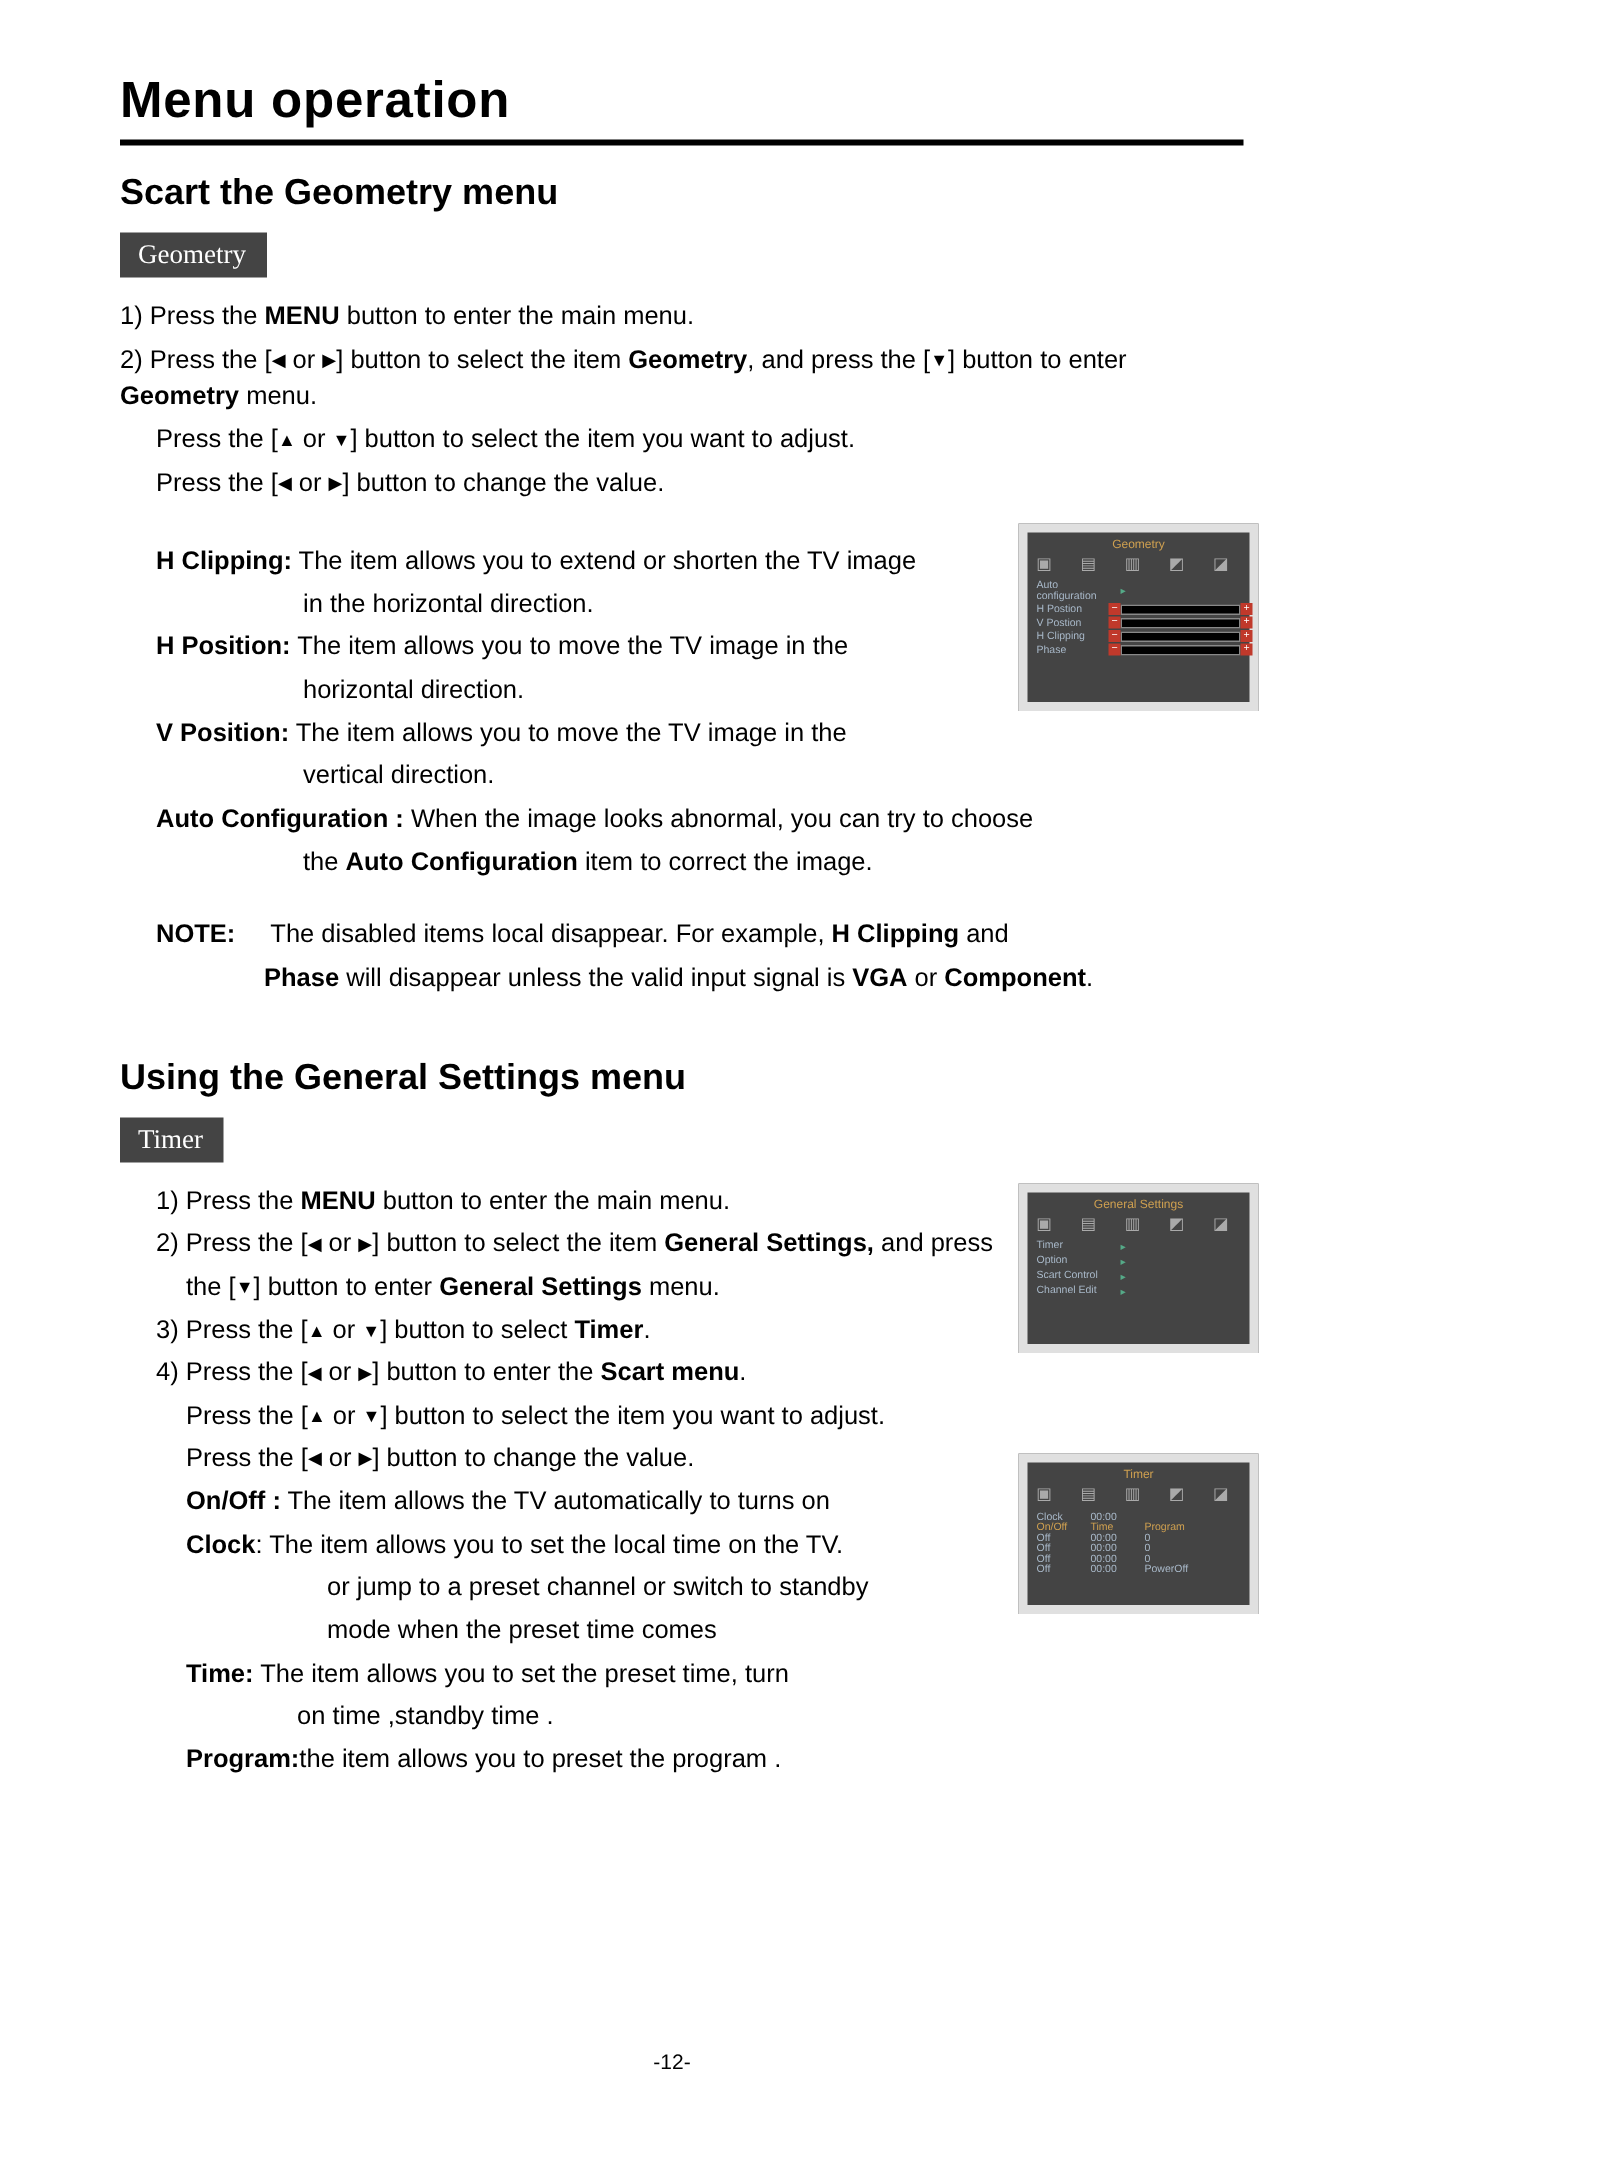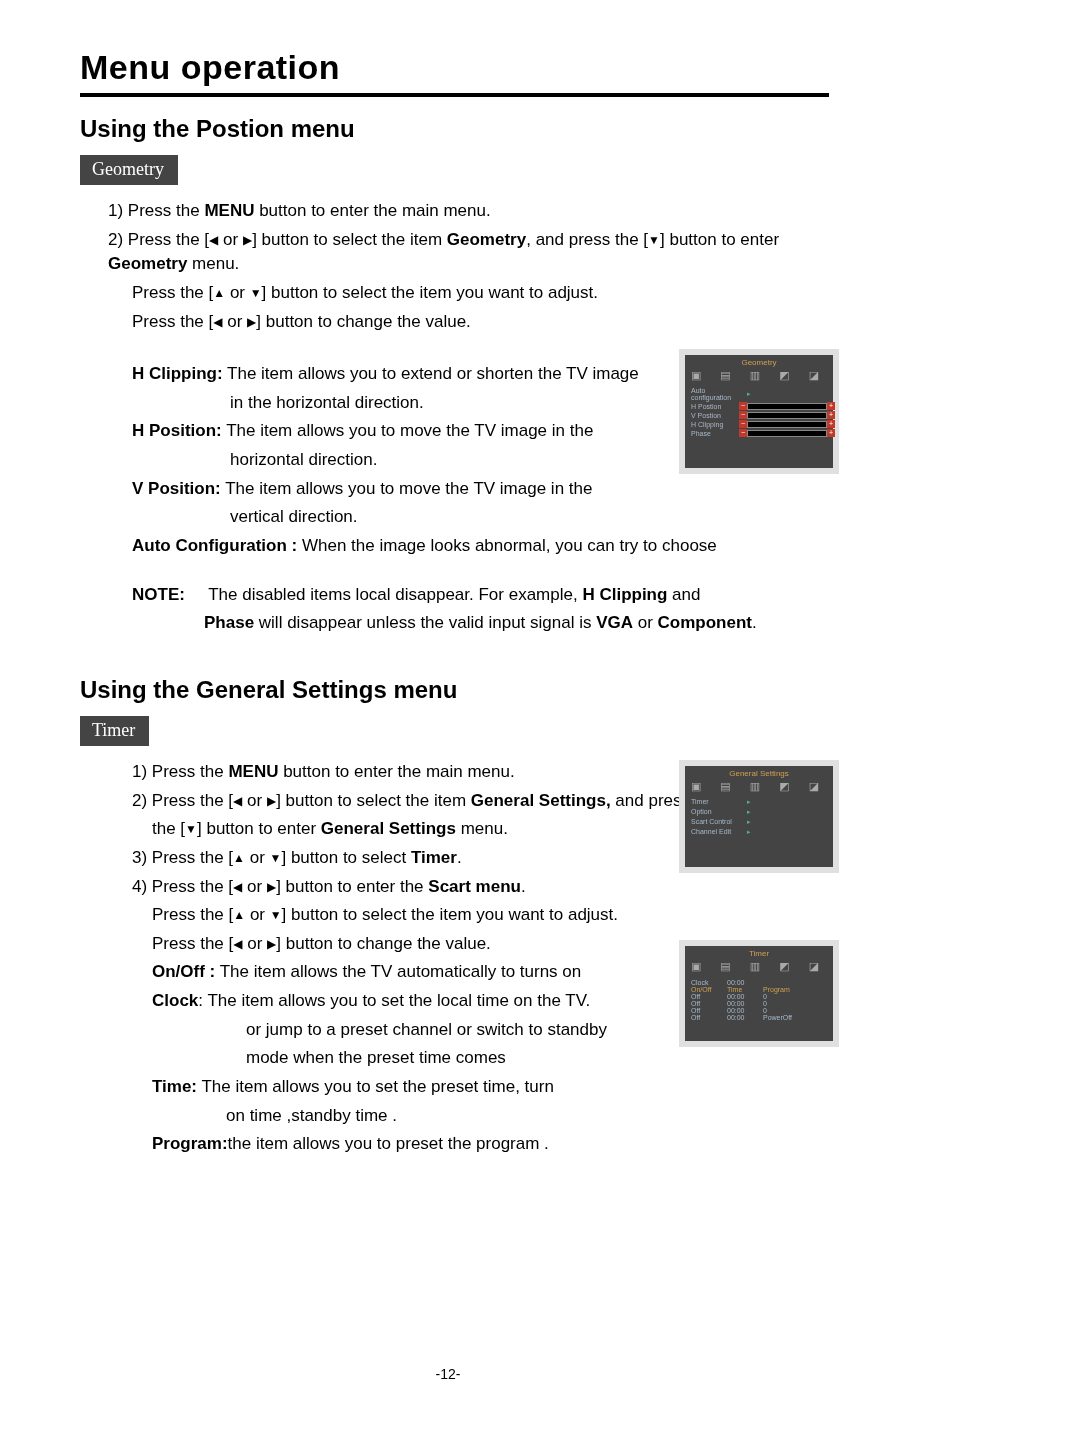--- a/index.html
+++ b/index.html
@@ -33,21 +33,20 @@
     background:#444;
     color:#fff;
     font-family:Georgia,'Times New Roman',serif;
     font-size:18px;
     padding:4px 14px 5px 12px;
     margin-bottom:10px;
   }
   .body{
     font-size:17px;
     line-height:1.45;
-    margin-left:28px;
   }
   .body p{margin:4px 0;}
   .body b{font-weight:bold;}
   .indent1{padding-left:24px;}
   .arrow{
     display:inline-block;
     font-size:12px;
     vertical-align:1px;
   }
   .osd{
@@ -117,21 +116,21 @@
 </style>
 </head>
 <body>
 
 <div class="page">
 
   <div class="h1">Menu operation</div>
   <hr class="rule">
 
   
-  <div class="h2">Using the Postion  menu</div>
+  <div class="h2">Scart the Geometry  menu</div>
   <div class="tag">Geometry</div>
 
   <div class="two-col">
     <div class="body">
       <p>
         <span>1) Press the </span><b>MENU</b><span> button to enter the main menu.</span>
       </p>
       <p>
         <span>2) Press the [</span><span class="arrow">◀</span><span> or </span><span class="arrow">▶</span><span>] button to select the item </span><b>Geometry</b><span>, and press the  [</span><span class="arrow">▼</span><span>]  button to enter </span><b>Geometry</b><span> menu.</span>
       </p>
@@ -147,20 +146,21 @@
       <p class="indent1"><b>H Clipping:</b><span> The item allows you to extend or shorten the TV image</span></p>
       <p style="padding-left:122px;"><span>in the horizontal direction.</span></p>
 
       <p class="indent1"><b>H Position:</b><span> The item allows you to move the TV image in the</span></p>
       <p style="padding-left:122px;"><span>horizontal direction.</span></p>
 
       <p class="indent1"><b>V Position:</b><span> The item allows you to move the TV image in the</span></p>
       <p style="padding-left:122px;"><span>vertical direction.</span></p>
 
       <p class="indent1"><b>Auto Configuration :</b><span> When the image looks abnormal, you can try to choose</span></p>
+      <p style="padding-left:122px;"><span>the </span><b>Auto Configuration</b><span> item to correct the image.</span></p>
 
       <div style="height:16px"></div>
 
       <p class="indent1">
         <b>NOTE:</b>&nbsp;&nbsp;&nbsp;&nbsp;
         <span>The disabled items local disappear. For example,  </span><b>H Clipping</b><span> and</span>
       </p>
       <p style="padding-left:96px;">
         <b>Phase</b><span>  will disappear unless the valid input signal is </span><b>VGA</b><span> or </span><b>Component</b><span>.</span>
       </p>

